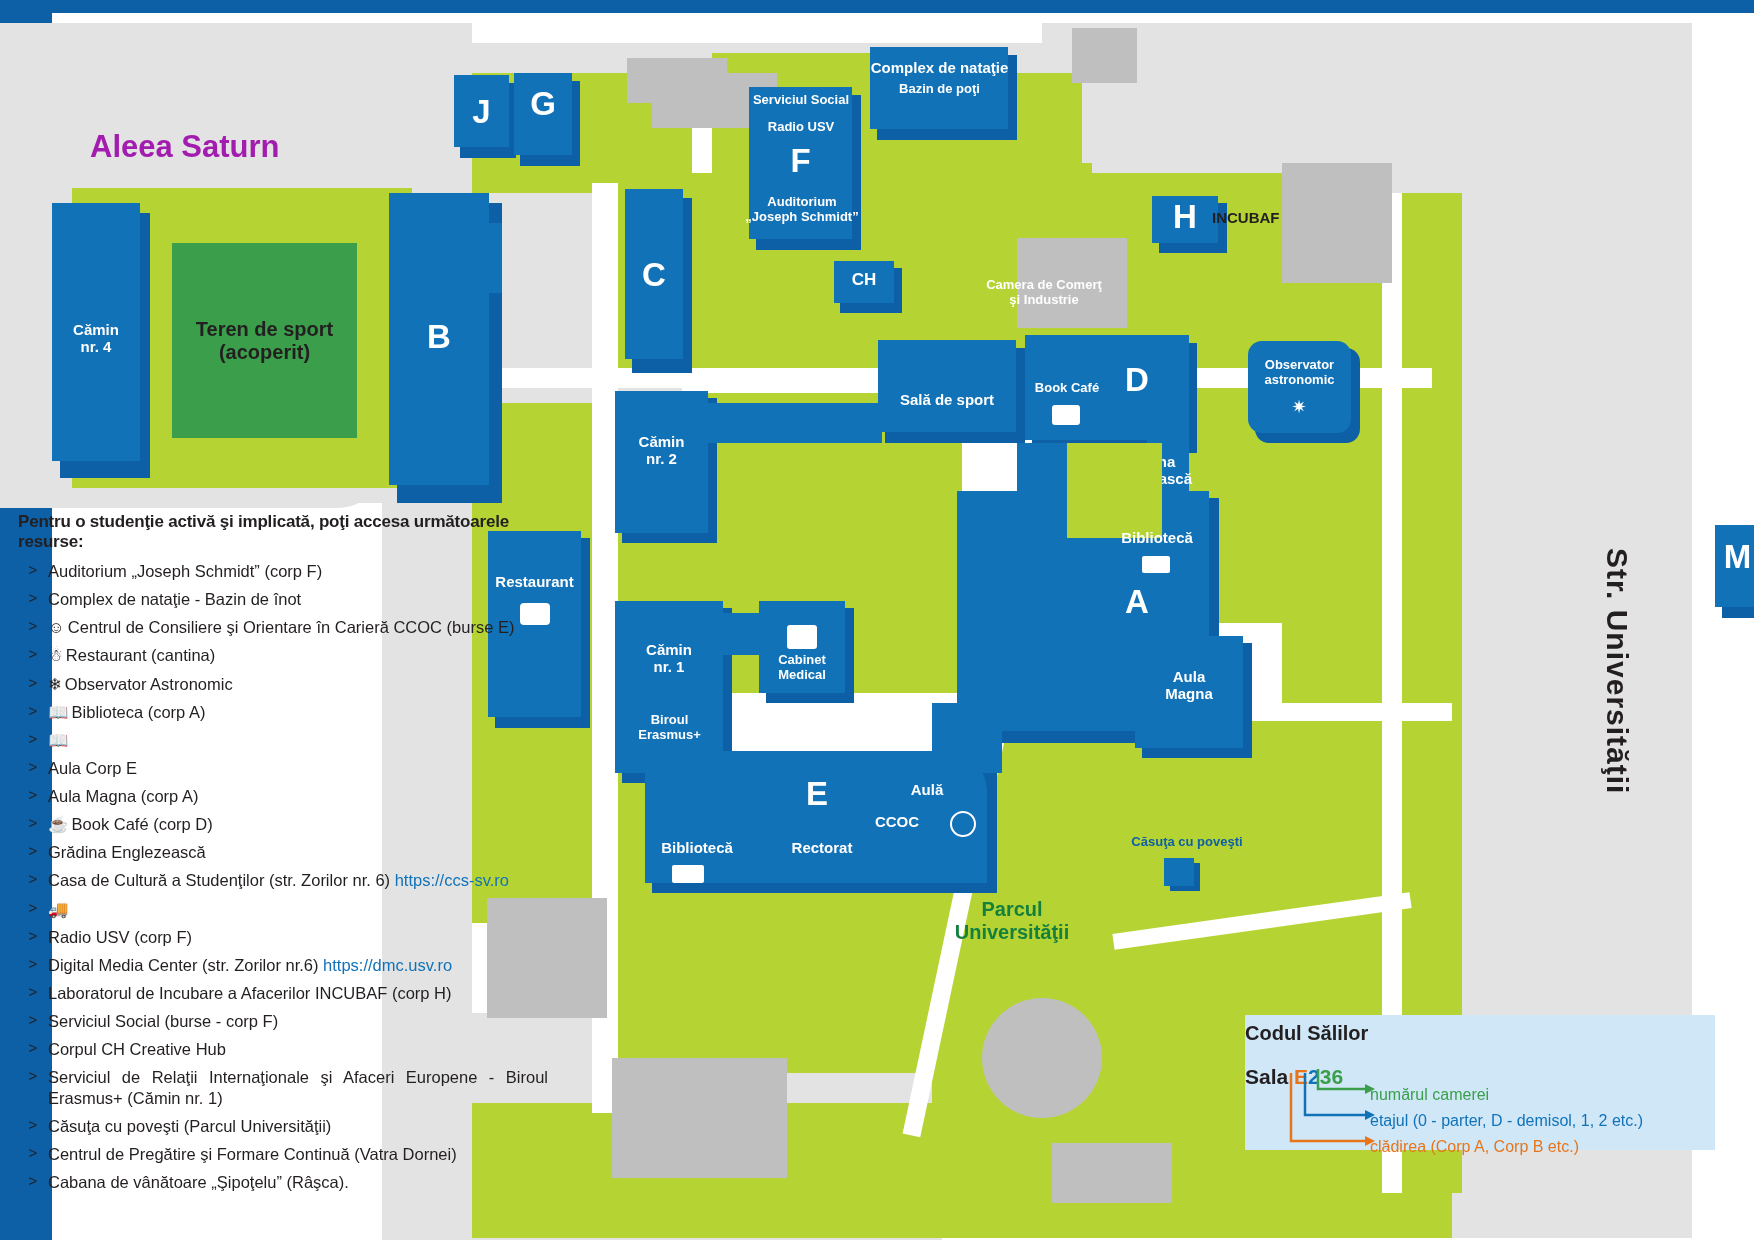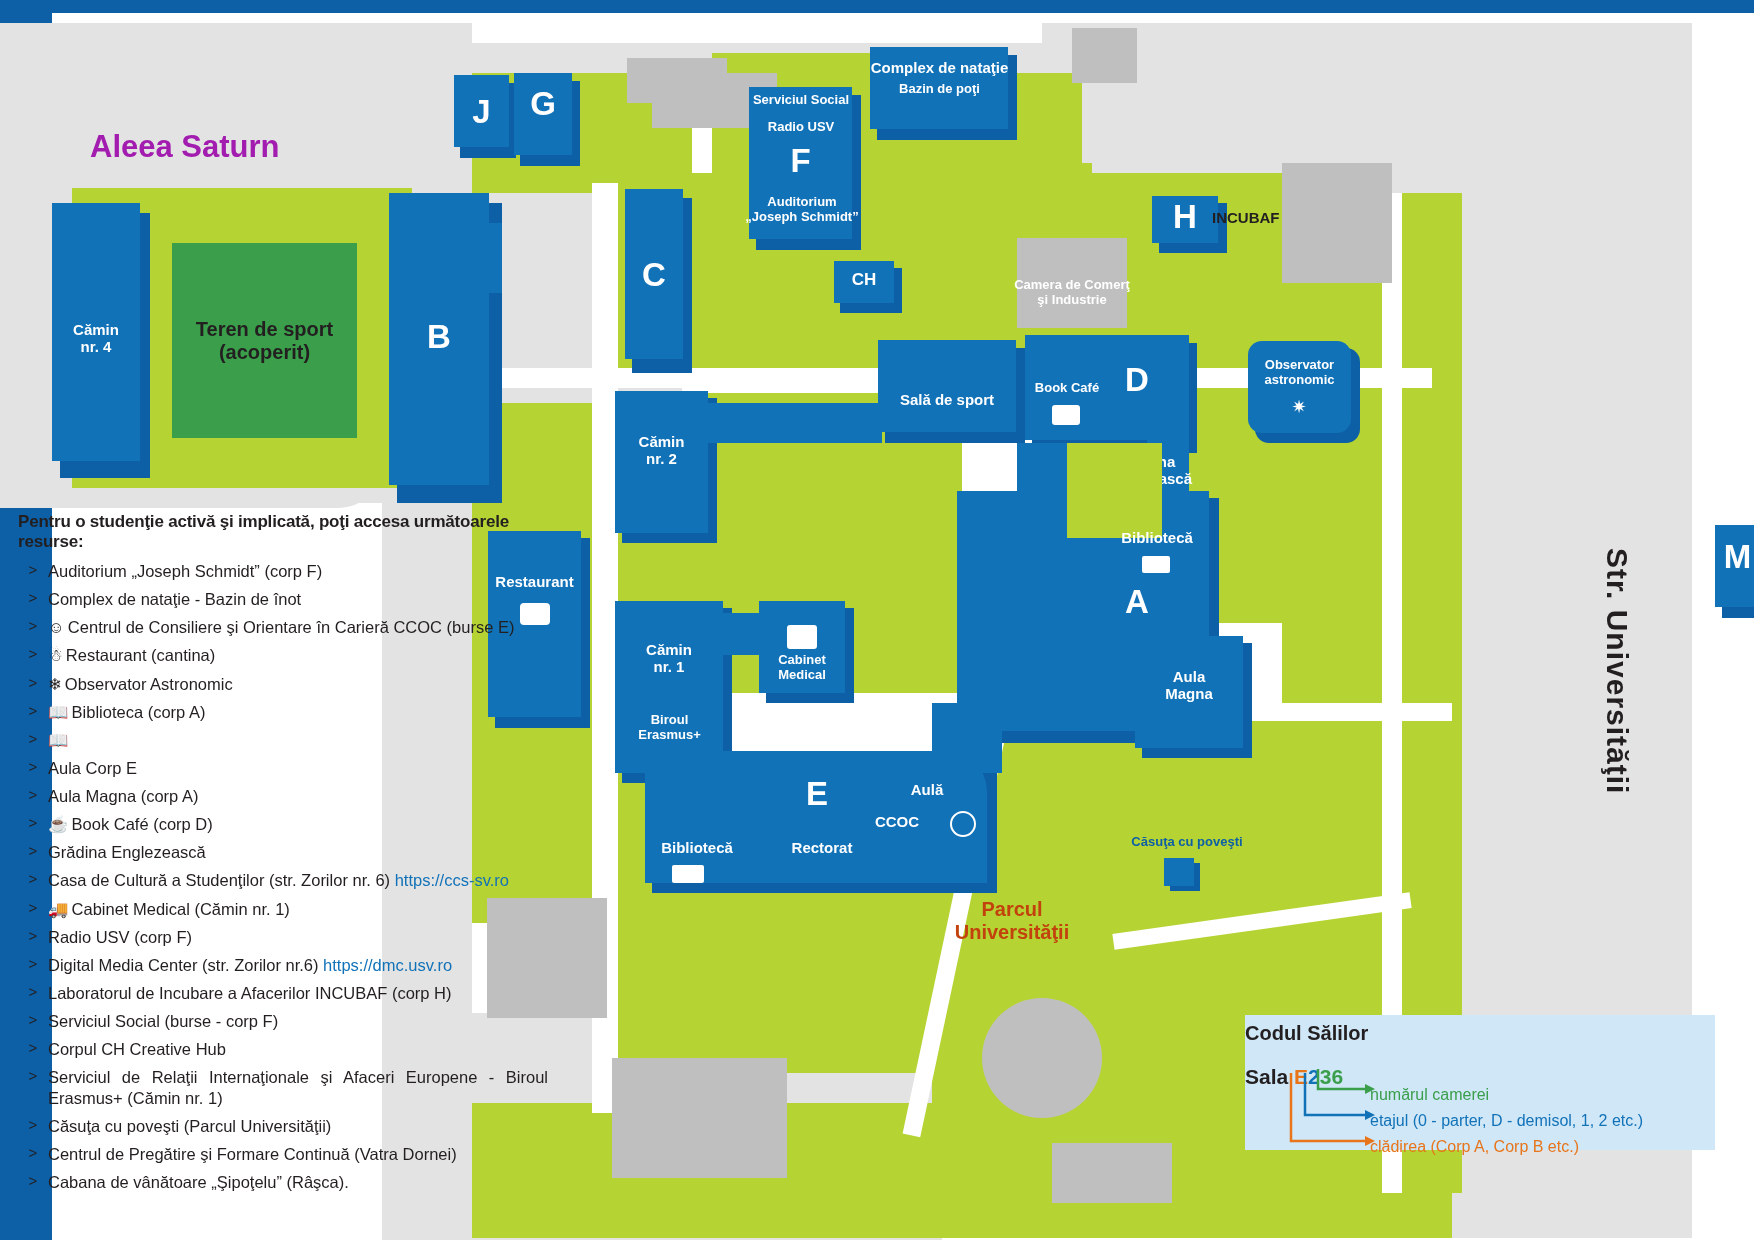--- a/index.html
+++ b/index.html
@@ -159,21 +159,21 @@
 
   <div class="bluedark" style="left:788px;top:255px;width:62px;height:45px;"></div>
   <div class="blue" style="left:782px;top:248px;width:60px;height:42px;"></div>
   <div class="lbl mid" style="left:778px;top:257px;width:68px;font-size:17px;">CH</div>
 
   <div class="bluedark" style="left:1107px;top:190px;width:68px;height:50px;"></div>
   <div class="blue" style="left:1100px;top:183px;width:66px;height:47px;"></div>
   <div class="lbl big" style="left:1100px;top:185px;width:66px;">H</div>
   <div class="lbl sml" style="left:1160px;top:196px;width:90px;text-align:left;color:#231f20;">INCUBAF</div>
 
-  <div class="lbl xsml" style="left:930px;top:265px;width:180px;white-space:pre-line;">Camera de Comerţ
+  <div class="lbl xsml" style="left:902px;top:265px;width:180px;white-space:pre-line;">Camera de Comerţ
 şi Industrie</div>
 
   <div class="bluedark" style="left:1203px;top:335px;width:105px;height:95px;border-radius:14px;"></div>
   <div class="blue" style="left:1196px;top:328px;width:103px;height:92px;border-radius:14px;"></div>
   <div class="lbl xsml" style="left:1190px;top:345px;width:115px;white-space:pre-line;">Observator
 astronomic</div>
   <div style="position:absolute;left:1238px;top:385px;width:18px;height:18px;color:#fff;font-size:18px;line-height:18px;text-align:center;">✷</div>
 
   <div class="bluedark" style="left:833px;top:335px;width:140px;height:95px;"></div>
   <div class="blue" style="left:826px;top:327px;width:138px;height:92px;"></div>
@@ -239,21 +239,21 @@
   <div class="lbl sml" style="left:710px;top:826px;width:120px;">Rectorat</div>
 
   <div class="bluedark" style="left:1118px;top:850px;width:30px;height:28px;"></div>
   <div class="blue" style="left:1112px;top:845px;width:30px;height:28px;"></div>
   <div class="lbl xsml dark" style="left:1060px;top:822px;width:150px;color:#0d5fa6;">Căsuţa cu poveşti</div>
 
   <div class="bluedark" style="left:1670px;top:520px;width:45px;height:85px;"></div>
   <div class="blue" style="left:1663px;top:512px;width:45px;height:82px;"></div>
   <div class="lbl big" style="left:1663px;top:525px;width:45px;">M</div>
 
-  <div class="lbl mid" style="left:860px;top:885px;width:200px;white-space:pre-line;color:#c2410c;">Parcul
+  <div class="lbl mid" style="left:860px;top:885px;width:200px;white-space:pre-line;color:#15803d;">Parcul
 Universităţii</div>
 
 </div>
 
 <div id="aleea">Aleea Saturn</div>
 <div id="str-univ">Str. Universităţii</div>
 
 <div id="legend">
   <h2>Pentru o studenţie activă şi implicată, poţi accesa următoarele resurse:</h2>
   <ul>
@@ -306,21 +306,20 @@
         <span class="chev">&gt;</span>
         <span class="txt">Grădina Englezească</span>
       </li>
     <li>
         <span class="chev">&gt;</span>
         <span class="txt"><span>Casa de Cultură a Studenţilor (str. Zorilor nr. 6) </span><a href="#">https://ccs-sv.ro</a></span>
       </li>
     <li>
         <span class="chev">&gt;</span>
         <span class="ic">🚚</span>
-        <span class="txt">Cabinet Medical (Cămin nr. 1)</span>
       </li>
     <li>
         <span class="chev">&gt;</span>
         <span class="txt">Radio USV (corp F)</span>
       </li>
     <li>
         <span class="chev">&gt;</span>
         <span class="txt"><span>Digital Media Center (str. Zorilor nr.6) </span><a href="#">https://dmc.usv.ro</a></span>
       </li>
     <li>

